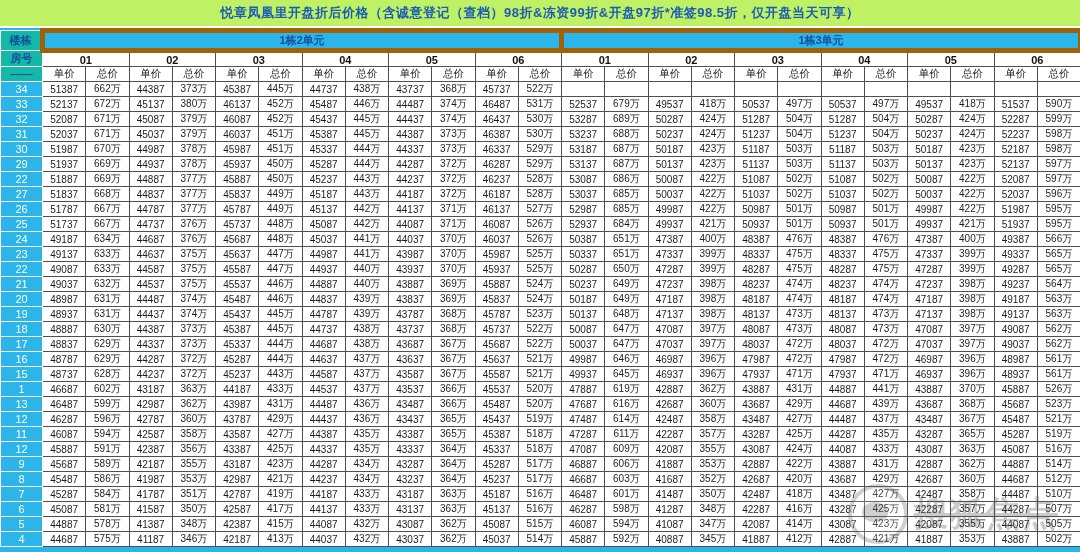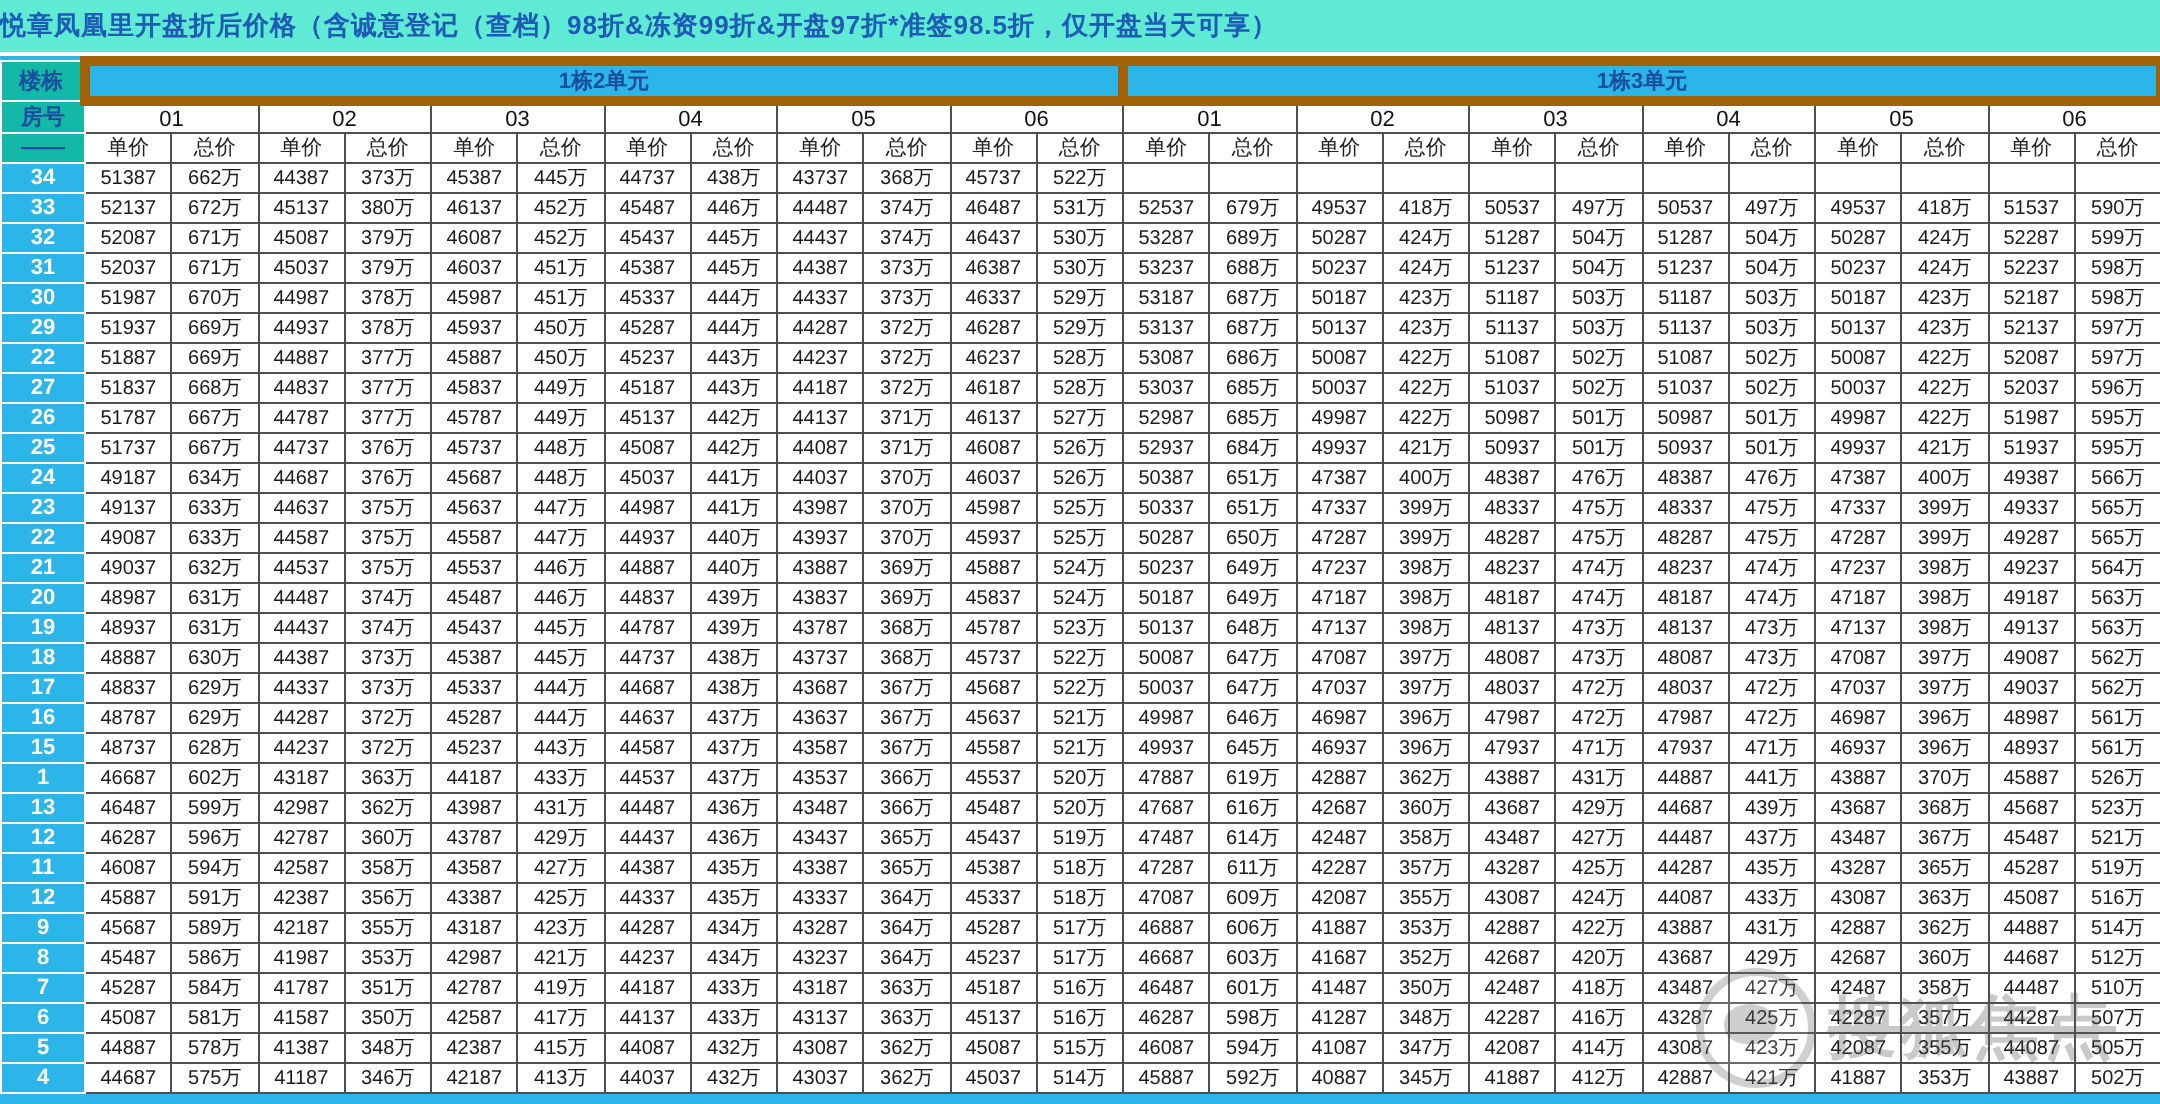--- a/index.html
+++ b/index.html
@@ -1,30 +1,30 @@
 <!DOCTYPE html>
 <html><head>
 <meta charset="utf-8">
 <style>
   html,body{margin:0;padding:0;}
   body{width:1080px;height:552px;overflow:hidden;background:#fff;
        font-family:"Liberation Sans","DejaVu Sans",sans-serif;}
   .wrap{position:relative;width:1080px;height:552px;background:#2bb5e8;overflow:hidden;}
   .title{position:absolute;left:0;top:0;width:1080px;height:26px;line-height:26px;
-         background:#5eead4;border-bottom:2px solid #ffffff;
-         text-align:left;font-size:13px;font-weight:bold;color:#1d5cb5;letter-spacing:.5px;}
+         background:#bef264;border-bottom:2px solid #ffffff;
+         text-align:center;font-size:13px;font-weight:bold;color:#1d5cb5;letter-spacing:.5px;}
   table{position:absolute;left:0;top:28px;width:1080px;border-collapse:collapse;table-layout:fixed;}
   td{padding:0;margin:0;text-align:center;vertical-align:middle;overflow:hidden;white-space:nowrap;
      background:#ffffff;border:1px solid #4f4f4f;font-size:10px;color:#1c1c1c;height:12.5px;}
   tr.hrow td{height:13px;}
   td.cy{background:#14b8a6;border:1px solid #ffffff;color:#174f9e;font-weight:bold;font-size:11px;}
   td.unitname{background:#2bb5e8;border:5px solid #a16207;color:#174f9e;font-weight:bold;font-size:11px;}
-  td.roomno,td.area{font-weight:normal;font-size:11px;color:#111;}
+  td.roomno,td.area{font-weight:bold;font-size:11px;color:#111;}
   td.pricelab{font-size:10.5px;color:#222;}
-  td.floor{background:#2bb5e8;border:1px solid #ffffff;color:#ffffff;font-weight:bold;font-size:11px;}
+  td.floor{background:#2bb5e8;border:1px solid #ffffff;color:#ffffff;font-weight:normal;font-size:11px;}
   td.pc{font-size:10px;color:#1c1c1c;}
   
   .wm-light{position:absolute;left:848px;top:483px;width:232px;height:62px;
             display:flex;align-items:center;opacity:.32;pointer-events:none;}
   .wm-circle{width:52px;height:52px;border:4px solid #6d6d6d;border-radius:50%;
              display:inline-block;position:relative;background:rgba(255,255,255,.5);flex:0 0 auto;}
   .wm-circle:after{content:"";position:absolute;left:10px;top:14px;width:26px;height:20px;
              border-radius:50% 50% 45% 45%;background:#6d6d6d;}
   .wm-light-text{font-size:34px;font-weight:bold;color:#5a5a5a;letter-spacing:2px;
              text-decoration:line-through;margin-left:6px;white-space:nowrap;}

